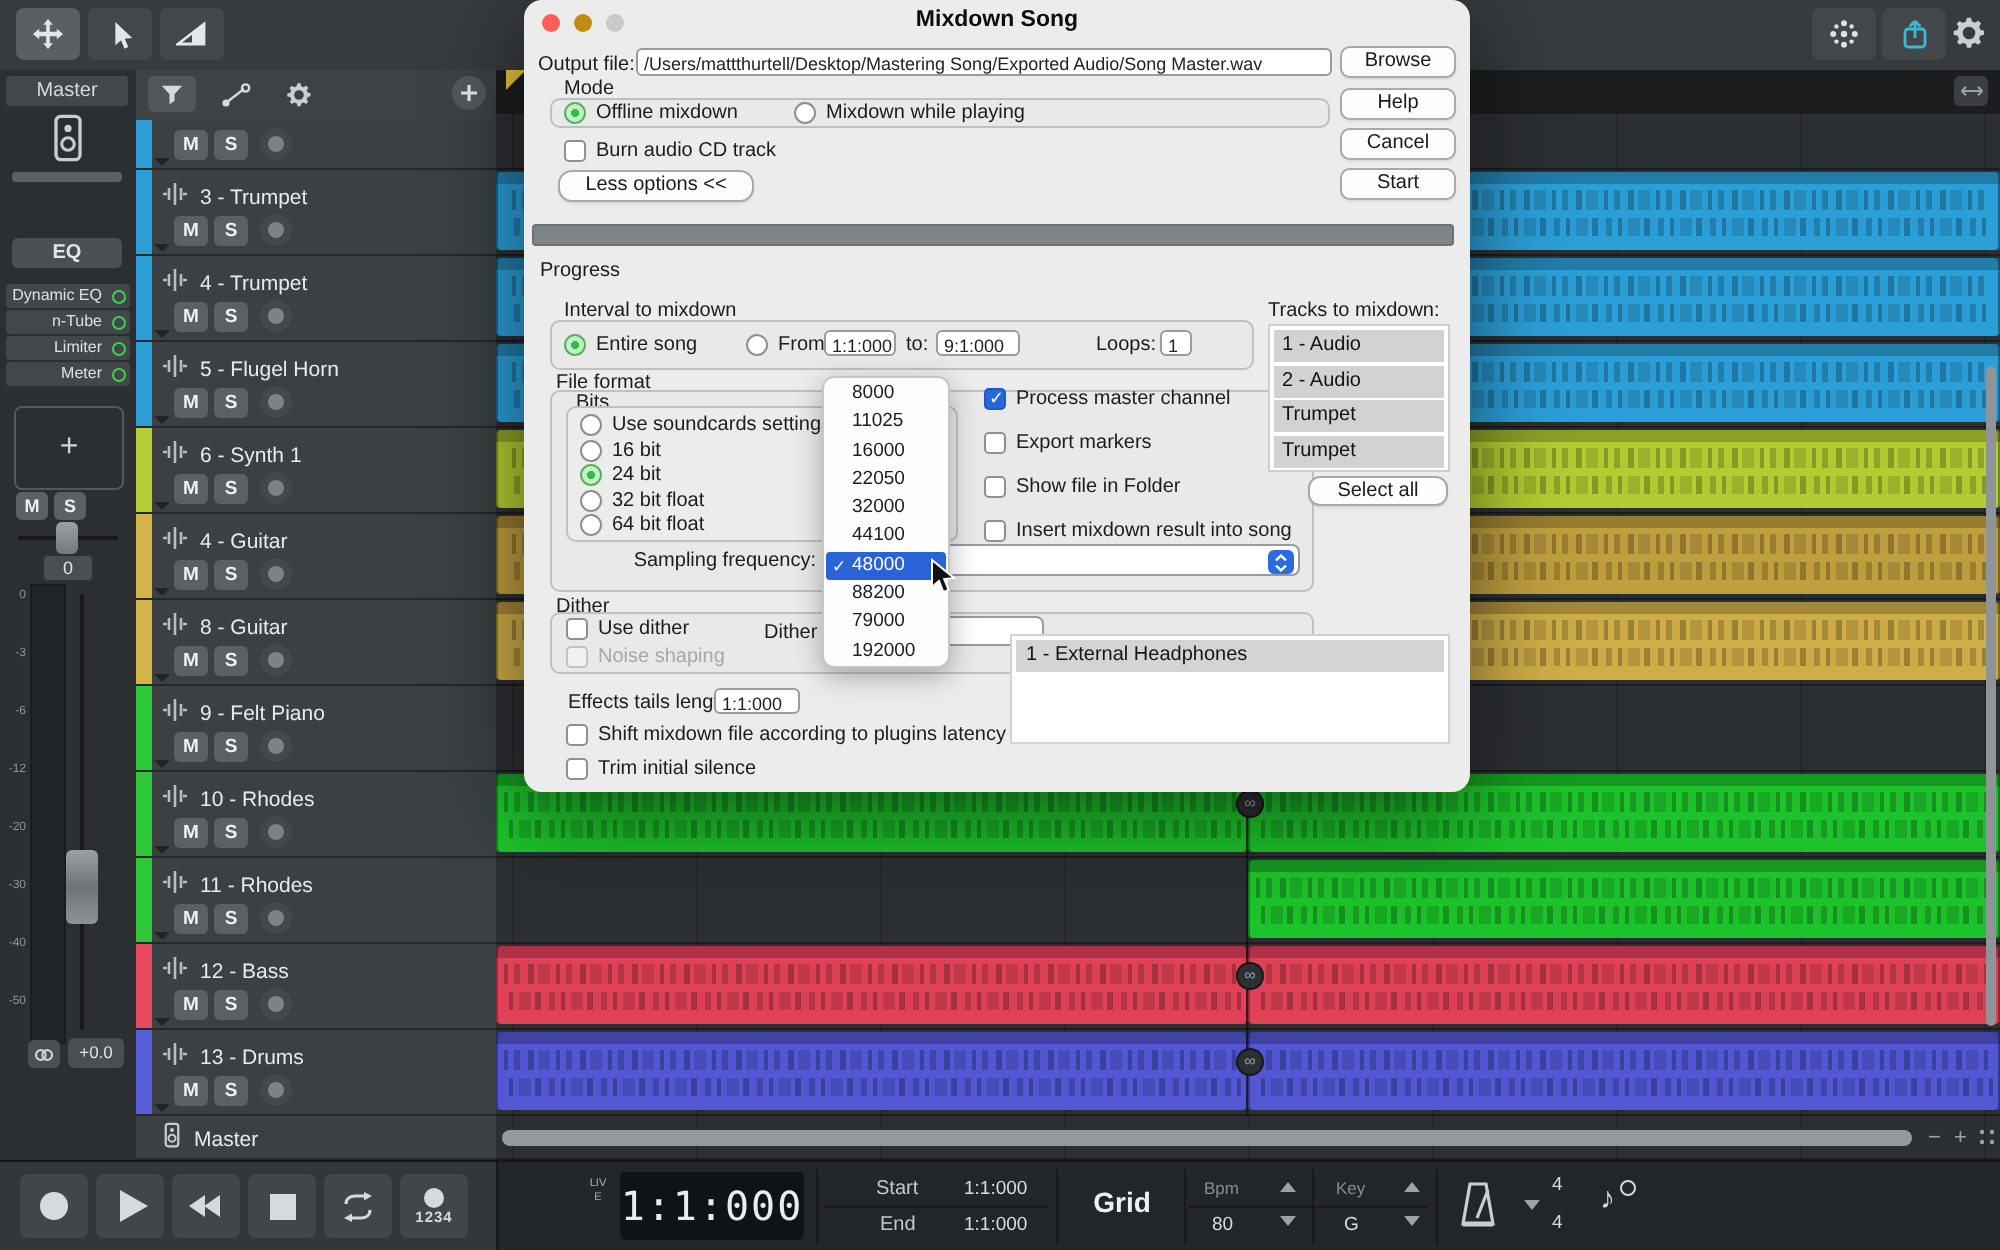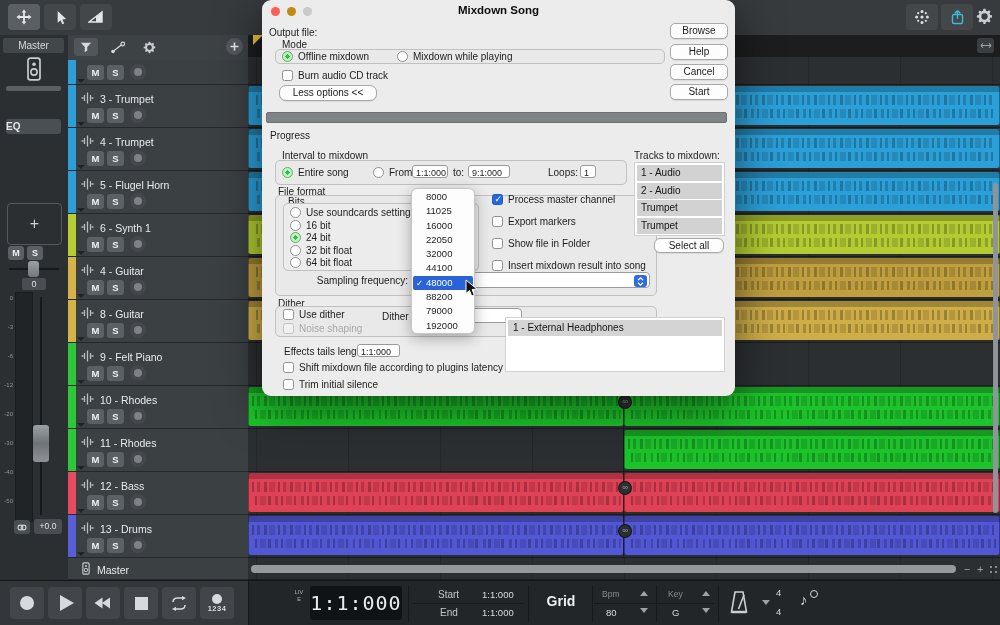--- a/index.html
+++ b/index.html
@@ -11,21 +11,21 @@
   #topbar{position:absolute;left:0;top:0;width:1000px;height:35px;background:#373b3e;border-bottom:1px solid #1d1f21;}
   .toolbtn{position:absolute;top:4px;width:32px;height:26px;border-radius:4px;background:#43474a;display:flex;align-items:center;justify-content:center;}
   .toolbtn.active{background:#5a5f63;}
   .toolbtn svg{display:block;}
 
   
   #masterpanel{position:absolute;left:0;top:35px;width:68px;height:545px;background:#2c2f32;border-right:1px solid #1c1e20;}
   #mp-title{position:absolute;left:3px;top:3px;width:61px;height:15px;background:#42474a;color:#d5d9db;font-size:10px;text-align:center;line-height:15px;border-radius:2px;}
   #mp-speaker{position:absolute;left:24px;top:22px;}
   #mp-bar{position:absolute;left:6px;top:51px;width:55px;height:5px;background:#5a5f62;border-radius:2px;}
-  #mp-eq{position:absolute;left:6px;top:84px;width:55px;height:15px;background:#4a4f53;border-radius:3px;color:#e3e6e8;font-size:10px;font-weight:bold;text-align:left;line-height:15px;}
+  #mp-eq{position:absolute;left:6px;top:84px;width:55px;height:15px;background:#4a4f53;border-radius:3px;color:#e3e6e8;font-size:10px;font-weight:bold;text-align:center;line-height:15px;}
   #mp-plugins{position:absolute;left:3px;top:107px;width:62px;}
   .plugrow{position:relative;height:12px;margin-bottom:1px;background:#43474a;border-radius:2px;}
   .plugname{position:absolute;right:14px;top:0;font-size:8px;line-height:12px;color:#dde1e3;white-space:nowrap;}
   .plugpwr{position:absolute;right:2px;top:2.5px;width:7px;height:7px;border:1.4px solid #3bd24e;border-radius:50%;box-sizing:border-box;}
   #mp-add{position:absolute;left:7px;top:168px;width:53px;height:40px;border:1px solid #55595c;border-radius:4px;color:#cdd2d5;font-size:16px;text-align:center;line-height:40px;}
   .mpms{position:absolute;width:16px;height:14px;background:#5b6064;border-radius:3px;color:#eef1f3;font-size:9px;font-weight:bold;text-align:center;line-height:14px;}
   #mp-panline{position:absolute;left:9px;top:233px;width:50px;height:2px;background:#17191b;}
   #mp-panhandle{position:absolute;left:28px;top:226px;width:11px;height:16px;border-radius:3px;background:linear-gradient(#9aa0a4,#73787c);}
   #mp-panval{position:absolute;left:22px;top:243px;width:24px;height:12px;background:#4a4e52;border-radius:2px;color:#dfe3e5;font-size:9px;text-align:center;line-height:12px;}
   #mp-meter{position:absolute;left:15px;top:257px;width:16px;height:228px;background:#212427;border:1px solid #1a1c1e;}
@@ -175,20 +175,38 @@
     <div id="mp-title">Master</div>
     <div id="mp-speaker">
       <svg width="20" height="24" viewBox="0 0 16 20">
           <rect x="3" y="1" width="10" height="18" rx="2" fill="none" stroke="#c8cdd0" stroke-width="1.4"></rect>
           <circle cx="8" cy="6" r="1.5" fill="#c8cdd0"></circle>
           <circle cx="8" cy="12.5" r="2.6" fill="none" stroke="#c8cdd0" stroke-width="1.3"></circle>
         </svg>
     </div>
     <div id="mp-bar"></div>
     <div id="mp-eq">EQ</div>
+    <div id="mp-plugins">
+        <div class="plugrow">
+          <div class="plugname">Dynamic EQ</div>
+          <div class="plugpwr"></div>
+        </div>
+        <div class="plugrow">
+          <div class="plugname">n-Tube</div>
+          <div class="plugpwr"></div>
+        </div>
+        <div class="plugrow">
+          <div class="plugname">Limiter</div>
+          <div class="plugpwr"></div>
+        </div>
+        <div class="plugrow">
+          <div class="plugname">Meter</div>
+          <div class="plugpwr"></div>
+        </div>
+      </div>
     <div id="mp-add">+</div>
     <div class="mpms" style="left:8px;top:211px">M</div>
     <div class="mpms" style="left:27px;top:211px">S</div>
     <div id="mp-panline"></div>
     <div id="mp-panhandle"></div>
     <div id="mp-panval">0</div>
     <div id="mp-meter"></div>
     <div id="mp-scale">
         <div class="mscale" style="top: 260px;">0</div>
         <div class="mscale" style="top: 289px;">-3</div>
@@ -640,20 +658,21 @@
     <div id="tp-note">♪<span class="ring"></span></div>
   </div>
 
   <div id="dialog">
     <div class="tl-dot" style="left:9px;background:#ff5e57"></div>
     <div class="tl-dot" style="left:25px;background:#c28a10"></div>
     <div class="tl-dot" style="left:41px;background:#c9c9c7"></div>
     <div id="dlg-title">Mixdown Song</div>
 
     <div class="dlabel" style="left:7px;top:27px">Output file:</div>
+    <div class="dfield" style="left:56px;top:24px;width:348px;height:14px">/Users/mattthurtell/Desktop/Mastering Song/Exported Audio/Song Master.wav</div>
     <div class="dbtn" style="left:408px;top:23px;width:56px;height:14px;line-height:14px">Browse</div>
     <div class="dbtn" style="left:408px;top:44px;width:56px;height:14px;line-height:14px">Help</div>
     <div class="dbtn" style="left:408px;top:64px;width:56px;height:14px;line-height:14px">Cancel</div>
     <div class="dbtn" style="left:408px;top:84px;width:56px;height:14px;line-height:14px">Start</div>
 
     <div class="dlabel" style="left:20px;top:39px">Mode</div>
     <div class="groupbox" style="left:13px;top:49px;width:390px;height:15px"></div>
     <div class="rrow" style="left:20px;top:51px">
       <span class="radio sel"></span>
       <span>Offline mixdown</span>

